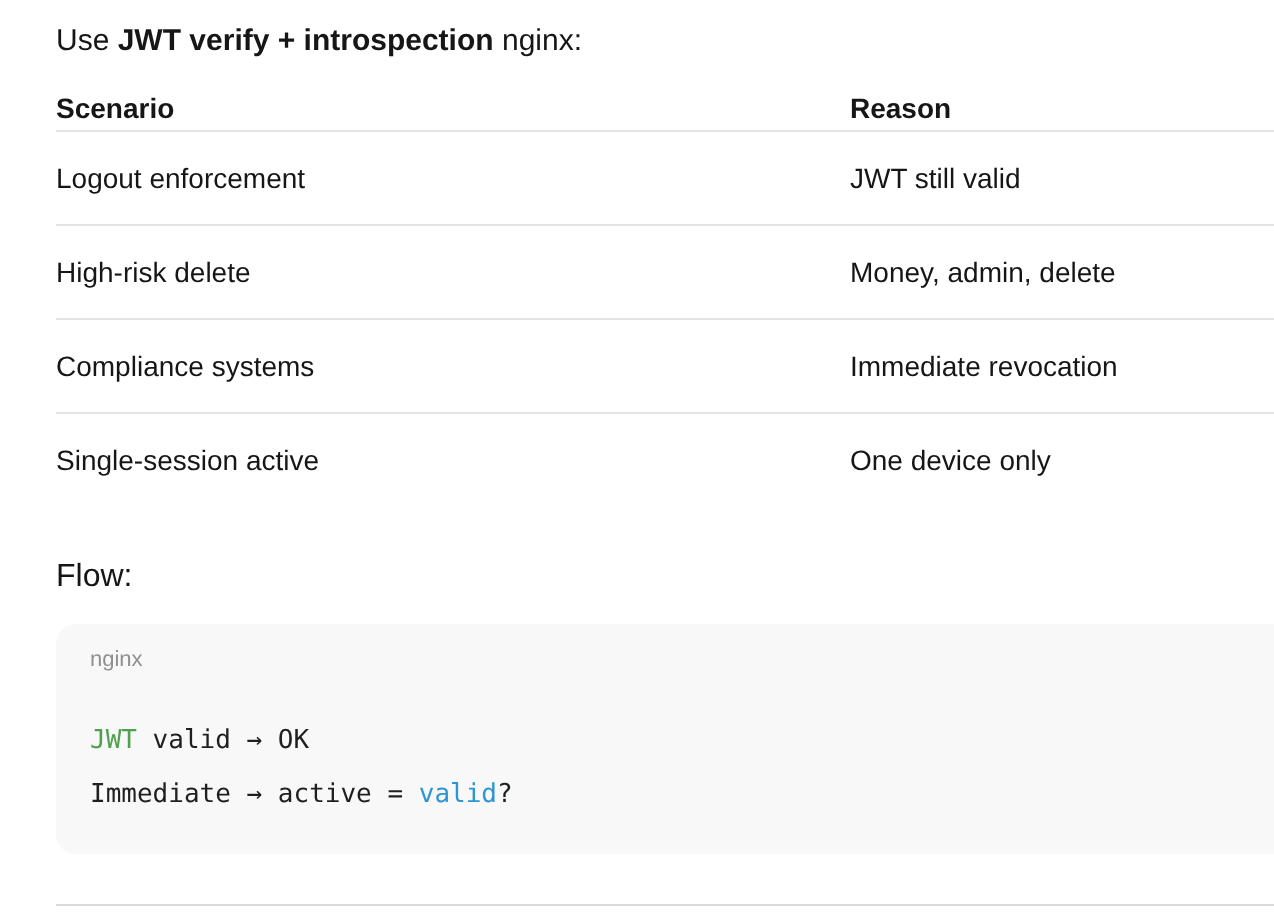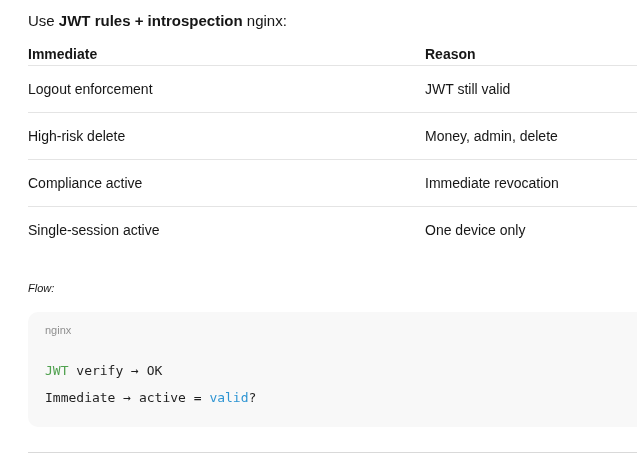--- a/index.html
+++ b/index.html
@@ -44,21 +44,21 @@
     border-bottom: 1px solid var(--divider);
   }
   table.scenario-table td {
     font-size: 14px;
     line-height: 22px;
     padding: 12px 0;
     border-bottom: 1px solid var(--divider);
   }
   table.scenario-table tbody tr:last-child td { border-bottom: none; }
 
-  .flow-label { margin: 25px 0 0; font-size: 11px; line-height: 21px; font-style: italic; }
+  .flow-label { margin: 25px 0 0; font-size: 16px; line-height: 21px; }
 
   .code-block {
     margin-top: 13px;
     margin-right: -30px;    
     background: var(--code-bg);
     border-radius: 10px;
     padding: 12px 16px 16px 17px;
   }
   .code-lang {
     font-size: 11px;
@@ -81,52 +81,52 @@
     border: none;
     border-top: 1px solid var(--bottom-divider);
     margin: 25px -30px 0 0;
   }
 </style>
 </head>
 <body>
 
 <div class="page">
 
-  <p class="intro"><span>Use </span><strong>JWT rules + introspection</strong><span> nginx:</span></p>
+  <p class="intro"><span>Use </span><strong>JWT verify + introspection</strong><span> nginx:</span></p>
 
   <table class="scenario-table">
     <thead>
       <tr>
-        <th>Immediate</th>
+        <th>Scenario</th>
         <th>Reason</th>
       </tr>
     </thead>
     <tbody>
       <tr>
         <td>Logout enforcement</td>
         <td>JWT still valid</td>
       </tr>
       <tr>
         <td>High-risk delete</td>
         <td>Money, admin, delete</td>
       </tr>
       <tr>
-        <td>Compliance active</td>
+        <td>Compliance systems</td>
         <td>Immediate revocation</td>
       </tr>
       <tr>
         <td>Single-session active</td>
         <td>One device only</td>
       </tr>
     </tbody>
   </table>
 
   <p class="flow-label">Flow:</p>
 
   <div class="code-block">
     <div class="code-lang">nginx</div>
-    <pre class="code"><span class="code-line"><span class="tok-green">JWT</span><span> verify → OK</span></span>
+    <pre class="code"><span class="code-line"><span class="tok-green">JWT</span><span> valid → OK</span></span>
 <span class="code-line"><span>Immediate → active = </span><span class="tok-blue">valid</span><span>?</span></span></pre>
   </div>
 
   <hr class="bottom-divider">
 
 </div>
 
 </body></html>

